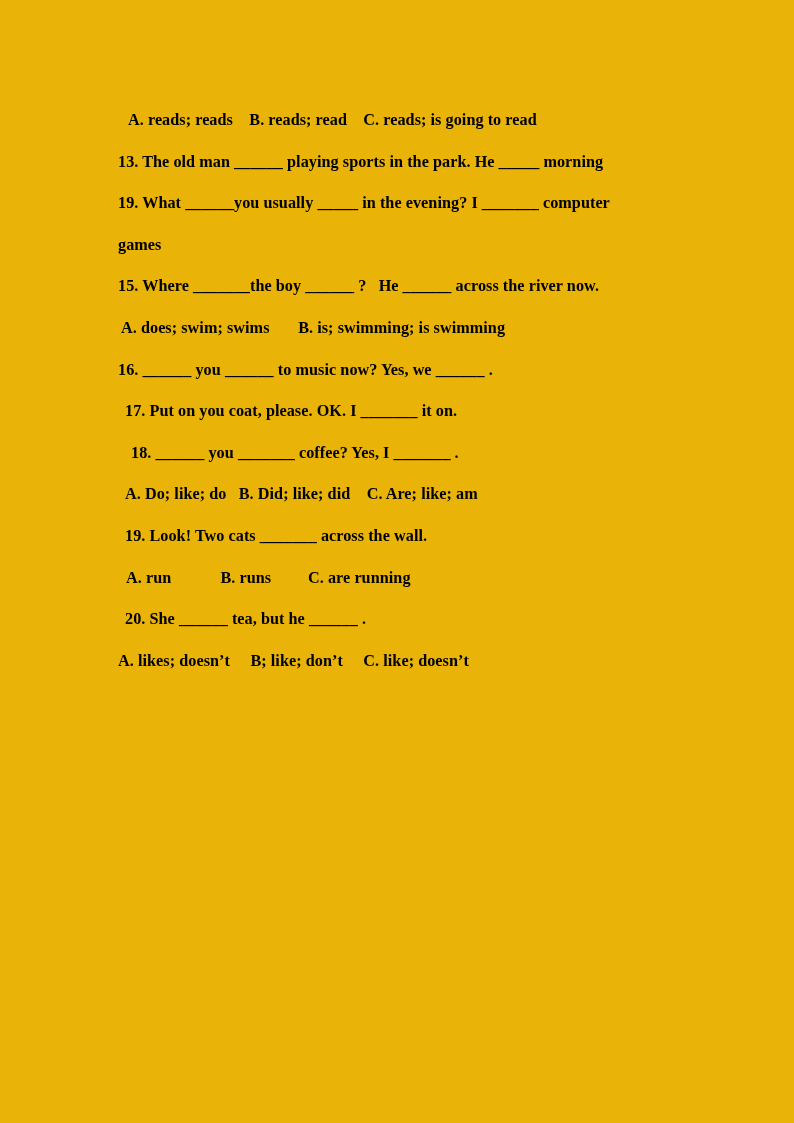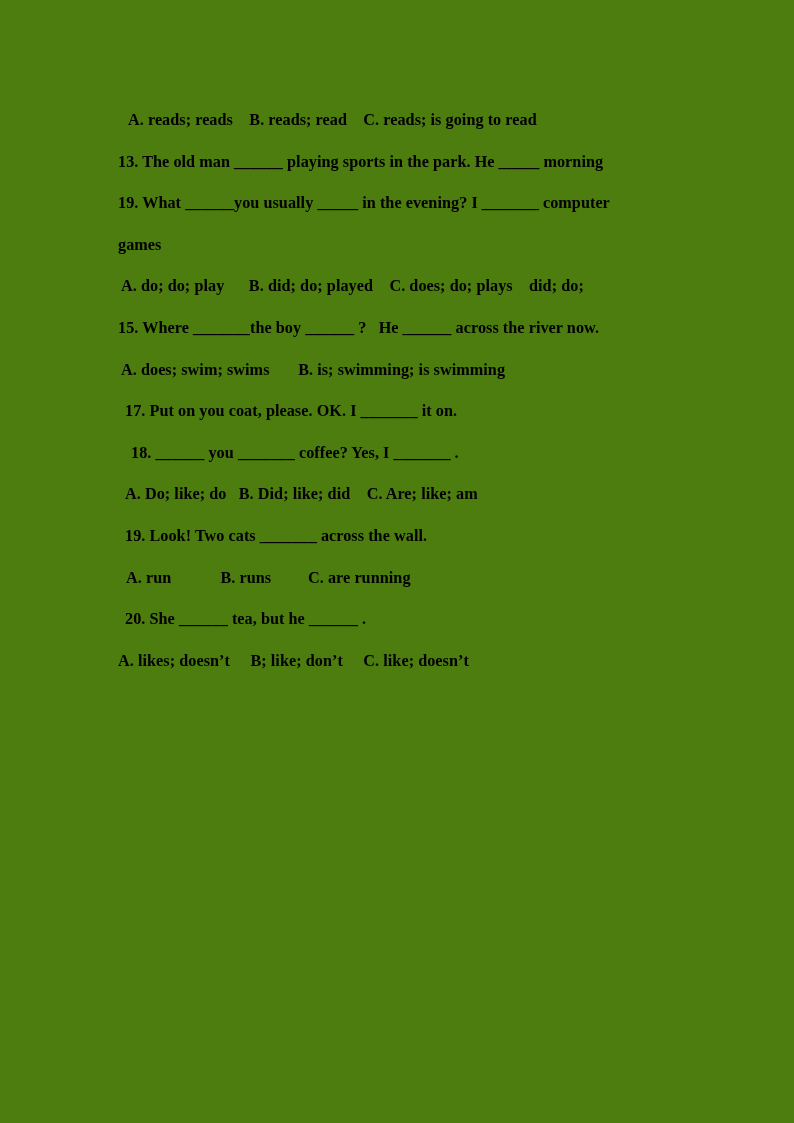--- a/index.html
+++ b/index.html
@@ -15,21 +15,21 @@
     font-family: "Liberation Serif", "DejaVu Serif", serif;
     color: #000000;
     -webkit-font-smoothing: none;
   }
   .page {
     position: absolute;
     left: 0;
     top: 0;
     width: 794px;
     height: 1123px;
-    background: #4d7c0f;
+    background: #eab308;
   }
   .text-block {
     position: absolute;
     left: 118px;
     top: 100px;
     width: 566px;
   }
   .q-line {
     font-size: 16.2px;
     font-weight: bold;
@@ -48,27 +48,27 @@
 
     <div class="q-line" style="padding-left:10px">A. reads; reads    B. reads; read    C. reads; is going to read</div>
 
     <div class="q-line" style="padding-left:0px">13. The old man ______ playing sports in the park. He _____ morning</div>
 
 
     <div class="q-line" style="padding-left:0px">19. What ______you usually _____ in the evening? I _______ computer</div>
 
     <div class="q-line" style="padding-left:0px">games</div>
 
-    <div class="q-line" style="padding-left:3px">A. do; do; play      B. did; do; played    C. does; do; plays    did; do;</div>
 
     <div class="q-line" style="padding-left:0px">15. Where _______the boy ______ ?   He ______ across the river now.</div>
 
     <div class="q-line" style="padding-left:3px">A. does; swim; swims       B. is; swimming; is swimming</div>
 
 
+    <div class="q-line" style="padding-left:0px">16. ______ you ______ to music now? Yes, we ______ .</div>
 
 
     <div class="q-line" style="padding-left:7px">17. Put on you coat, please. OK. I _______ it on.</div>
 
 
     <div class="q-line" style="padding-left:13px">18. ______ you _______ coffee? Yes, I _______ .</div>
 
     <div class="q-line" style="padding-left:7px">A. Do; like; do   B. Did; like; did    C. Are; like; am</div>
 
     <div class="q-line" style="padding-left:7px">19. Look! Two cats _______ across the wall.</div>

